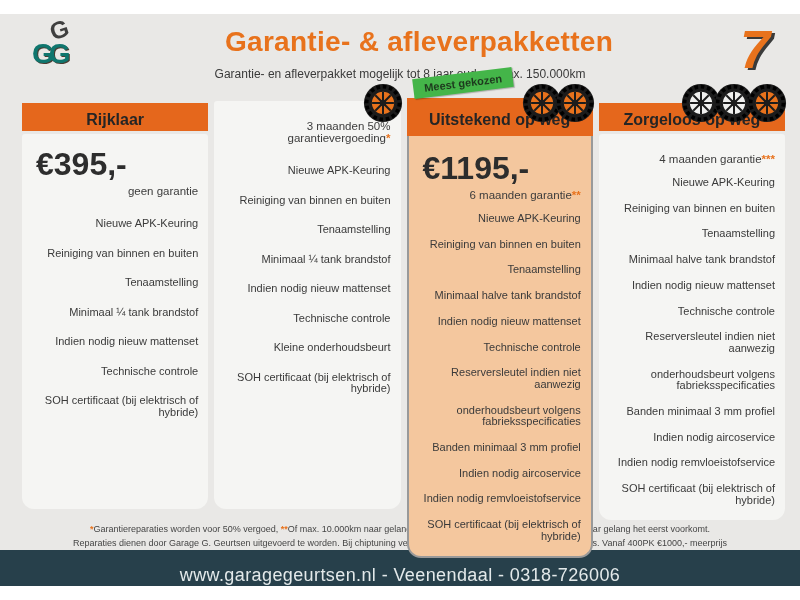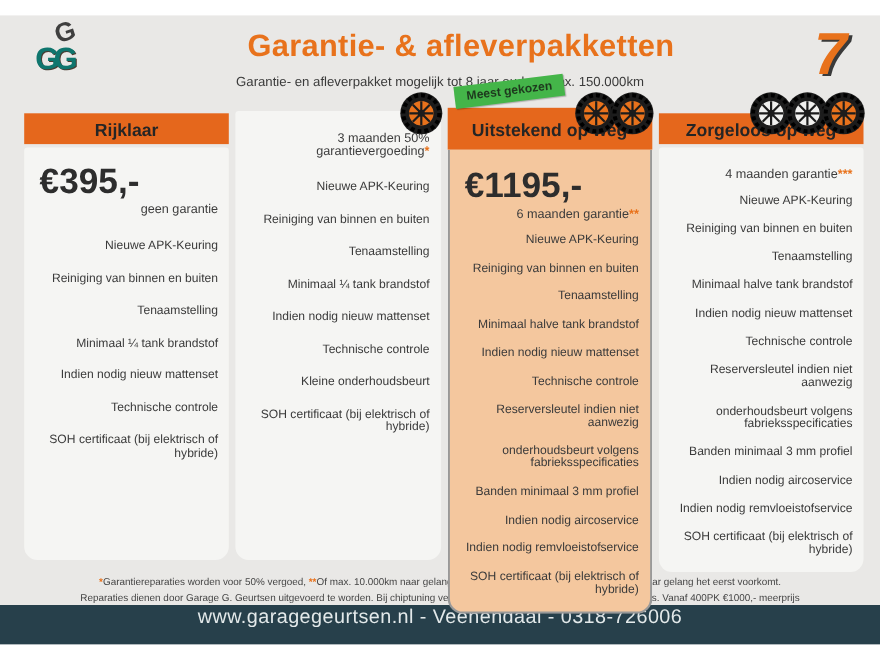--- a/index.html
+++ b/index.html
@@ -74,21 +74,21 @@
     background:#44b549; color:#1e3a1e; font-weight:bold; font-size:11px;
     padding:4px 11px; transform:rotate(-7deg); box-shadow:1px 1px 1px rgba(0,0,0,.25);
   }
 
   
   .footnotes { text-align:center; margin-top:9px; font-size:9px; color:#454545; line-height:1.6; }
   .footnotes p { margin:0; }
   .fn-star { color:#e8721c; font-weight:bold; }
   .footer-bar {
     height:36px; background:#27404b; color:#e3e9ea;
-    display:flex; align-items:flex-start; justify-content:center;
+    display:flex; align-items:flex-end; justify-content:center;
     font-size:18px; letter-spacing:.4px;
   }
 </style>
 </head>
 <body>
 
 <div class="canvas">
   <div class="strip-top"></div>
 
   <div class="page">

